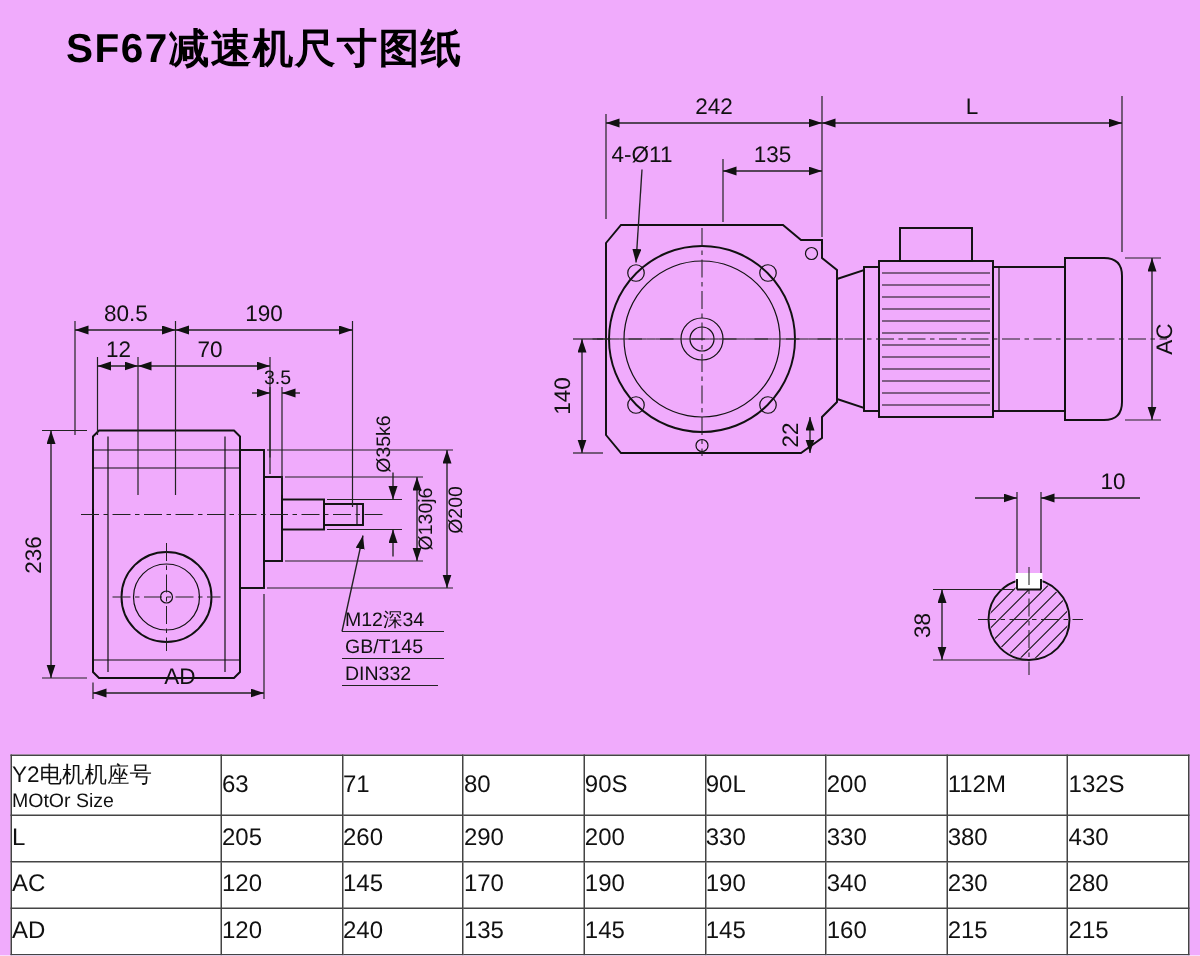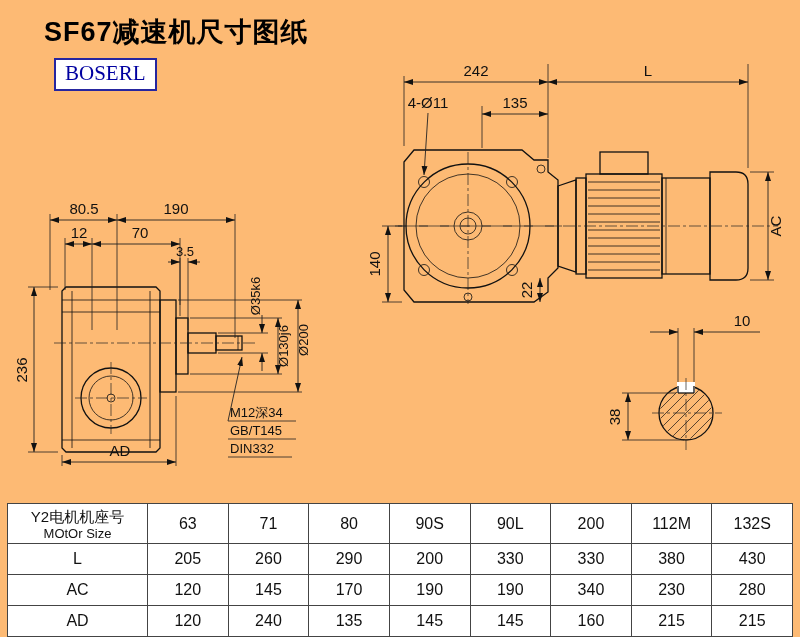--- a/index.html
+++ b/index.html
@@ -1,46 +1,45 @@
 <!DOCTYPE html>
 <html><head>
 <meta charset="utf-8">
 <style>
   * { margin:0; padding:0; box-sizing:border-box; }
   html,body { background:#fff; }
   body { width:800px; height:637px; font-family:"Liberation Sans", sans-serif; }
-  .page { position:relative; width:800px; height:637px; background:#fdba74; overflow:hidden; }
+  .page { position:relative; width:800px; height:637px; background:#f0abfc; overflow:hidden; }
   .title { position:absolute; top:14px; left:44px; font-size:27px; font-weight:700; color:#000; letter-spacing:1px; white-space:nowrap; }
   .logo { position:absolute; top:58px; left:54px; border:2px solid #2626a0; color:#0000a0;
           font-family:"Liberation Serif", serif; font-size:21px; padding:1px 9px 3px; background:#fff; }
   svg.drawing { position:absolute; top:0; left:0; }
   svg text { font-family:"Liberation Sans", sans-serif; font-size:15px; fill:#111; }
   .small-t { font-size:13px; }
   .ol  { stroke:#111; stroke-width:1.3; fill:none; }
   .dt  { stroke:#111; stroke-width:0.8; fill:none; }
   .dim { stroke:#222; stroke-width:0.9; fill:none; }
   .ext { stroke:#222; stroke-width:0.8; fill:none; }
   .cl  { stroke:#222; stroke-width:0.7; fill:none; stroke-dasharray:12 3 3 3; }
   .hatch { stroke:#111; stroke-width:0.7; }
   .dim-table { position:absolute; top:503px; left:7px; width:786px; border-collapse:collapse;
                table-layout:fixed; background:#fff; }
-  .dim-table td { border:1px solid #444; text-align:center; vertical-align:middle;
+  .dim-table td { border:1px solid #444; text-align:left; vertical-align:middle;
                   font-size:16px; color:#111; height:31px; padding:0; }
   .dim-table tr:first-child td { height:40px; }
   .dim-table td.lbl { width:140px; }
   .hdr-cn { font-size:15px; line-height:19px; }
   .hdr-en { font-size:13px; line-height:15px; }
 </style>
 </head>
 <body>
 
 <div class="page">
 
   <div class="title">SF67减速机尺寸图纸</div>
-  <div class="logo">BOSERL</div>
 
   <svg class="drawing" width="800" height="505" viewBox="0 0 800 505">
     <defs>
       <marker id="ar" markerWidth="10" markerHeight="8" refX="9" refY="3" orient="auto-start-reverse" markerUnits="userSpaceOnUse">
         <path d="M0,0 L9,3 L0,6 Z" fill="#111"></path>
       </marker>
       <clipPath id="sc">
           <circle cx="686" cy="413" r="26"></circle>
         </clipPath>
     </defs>

